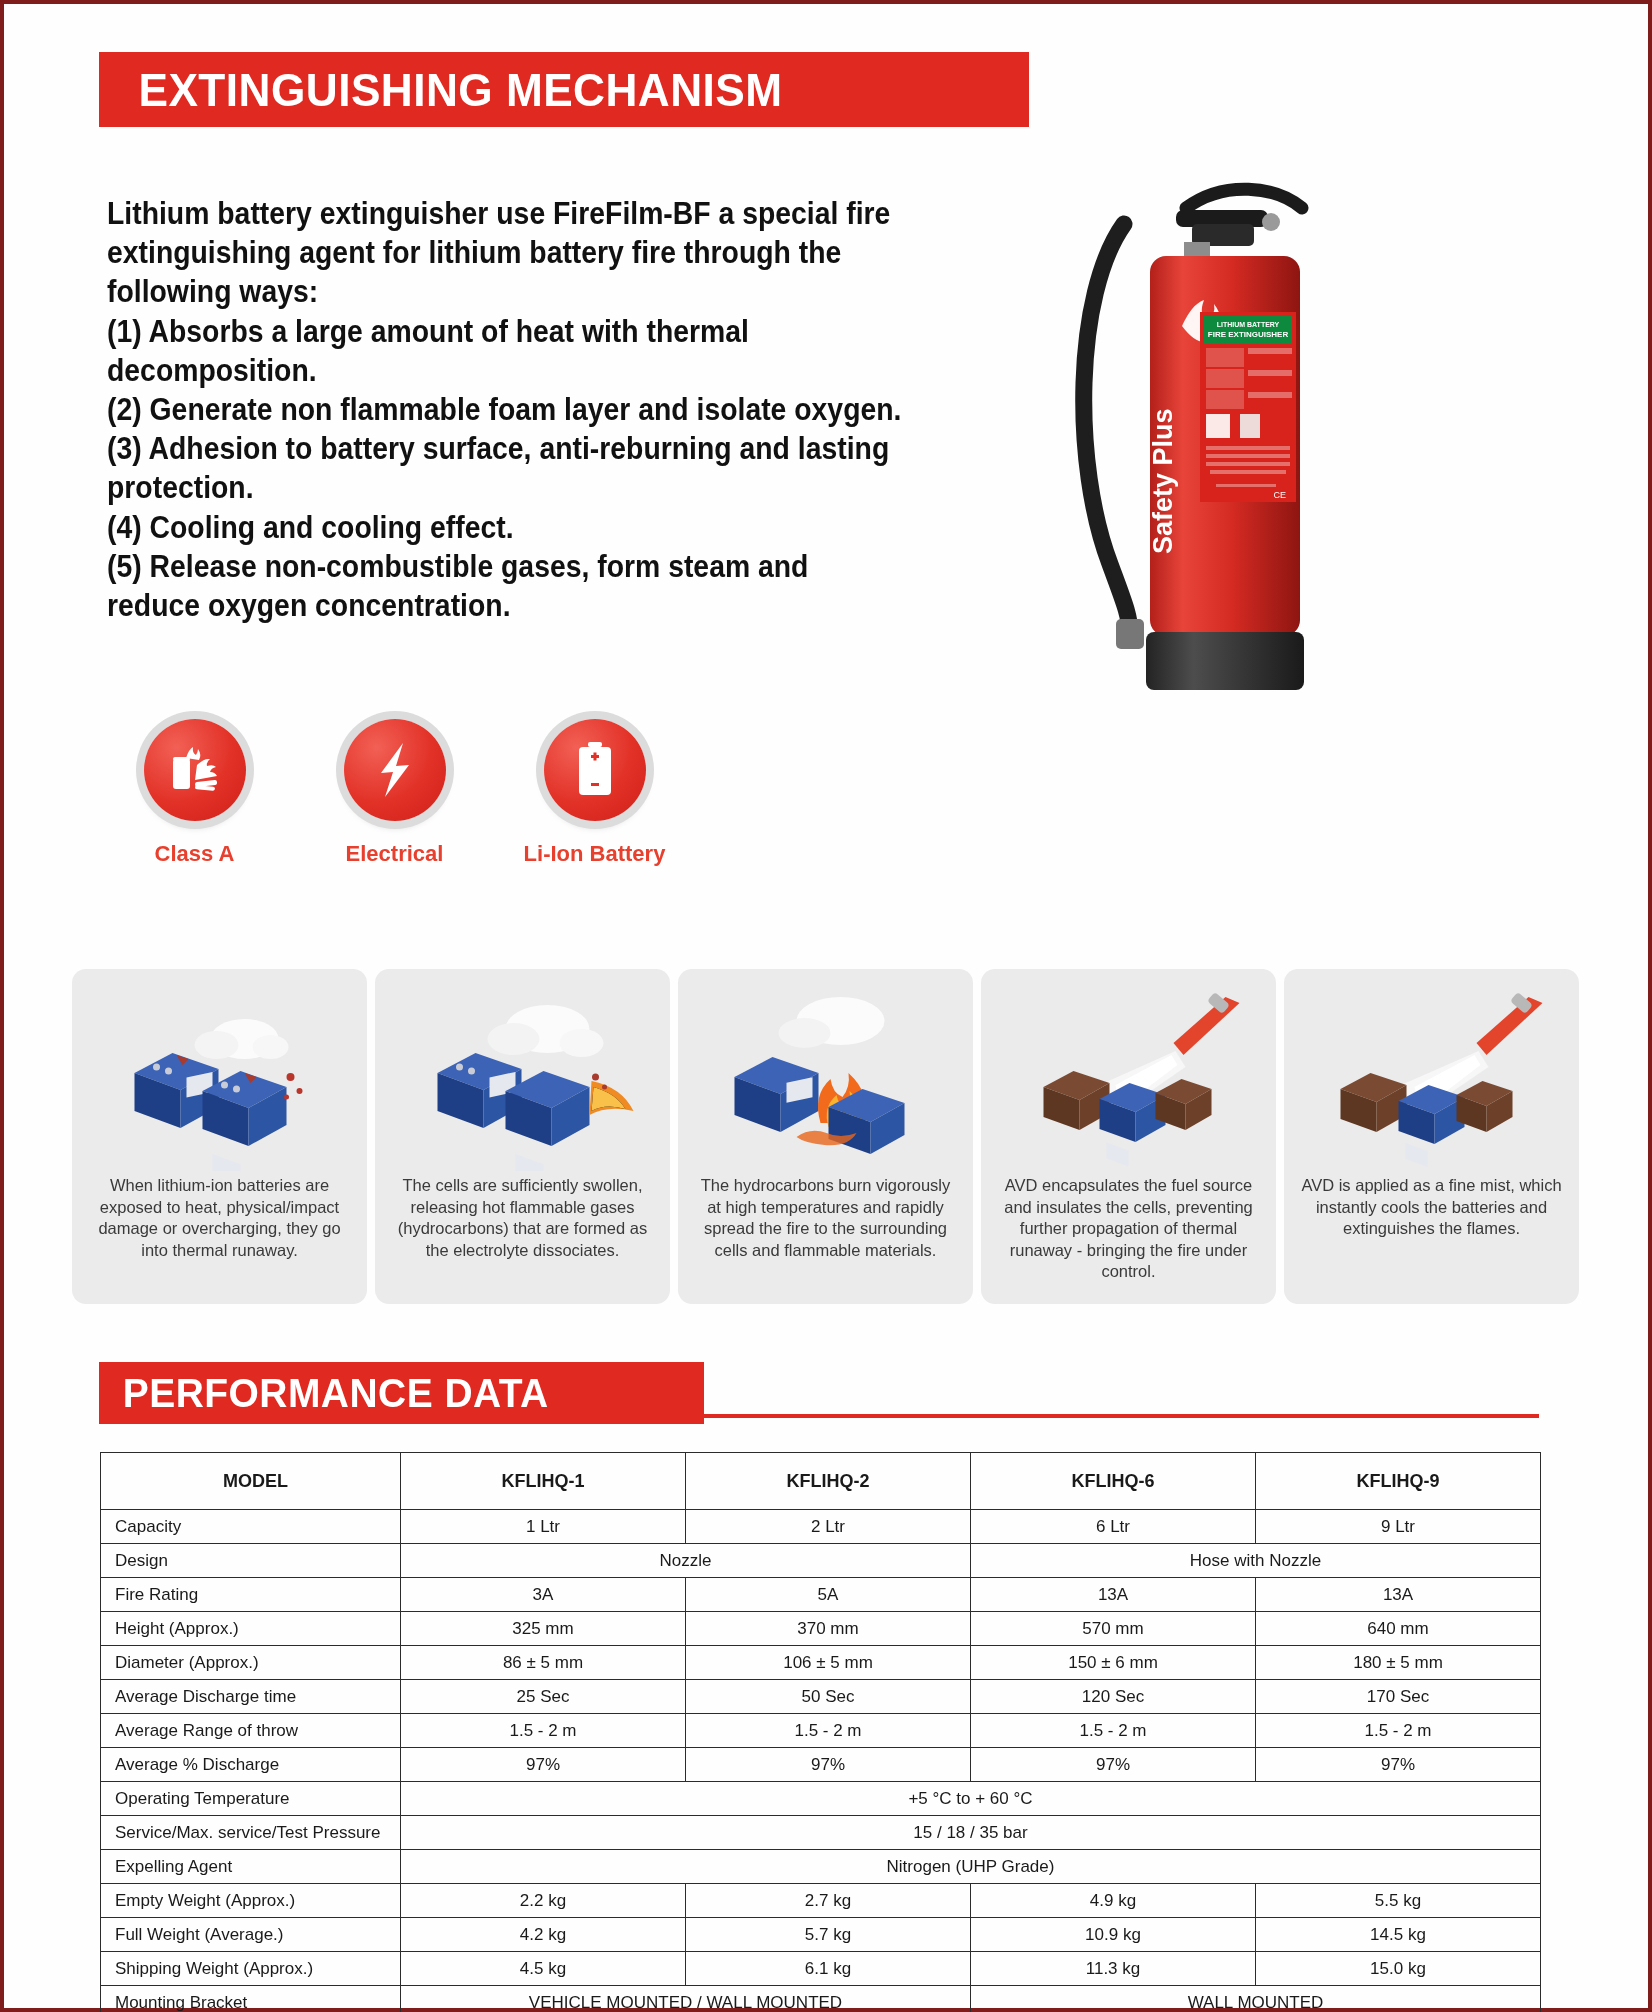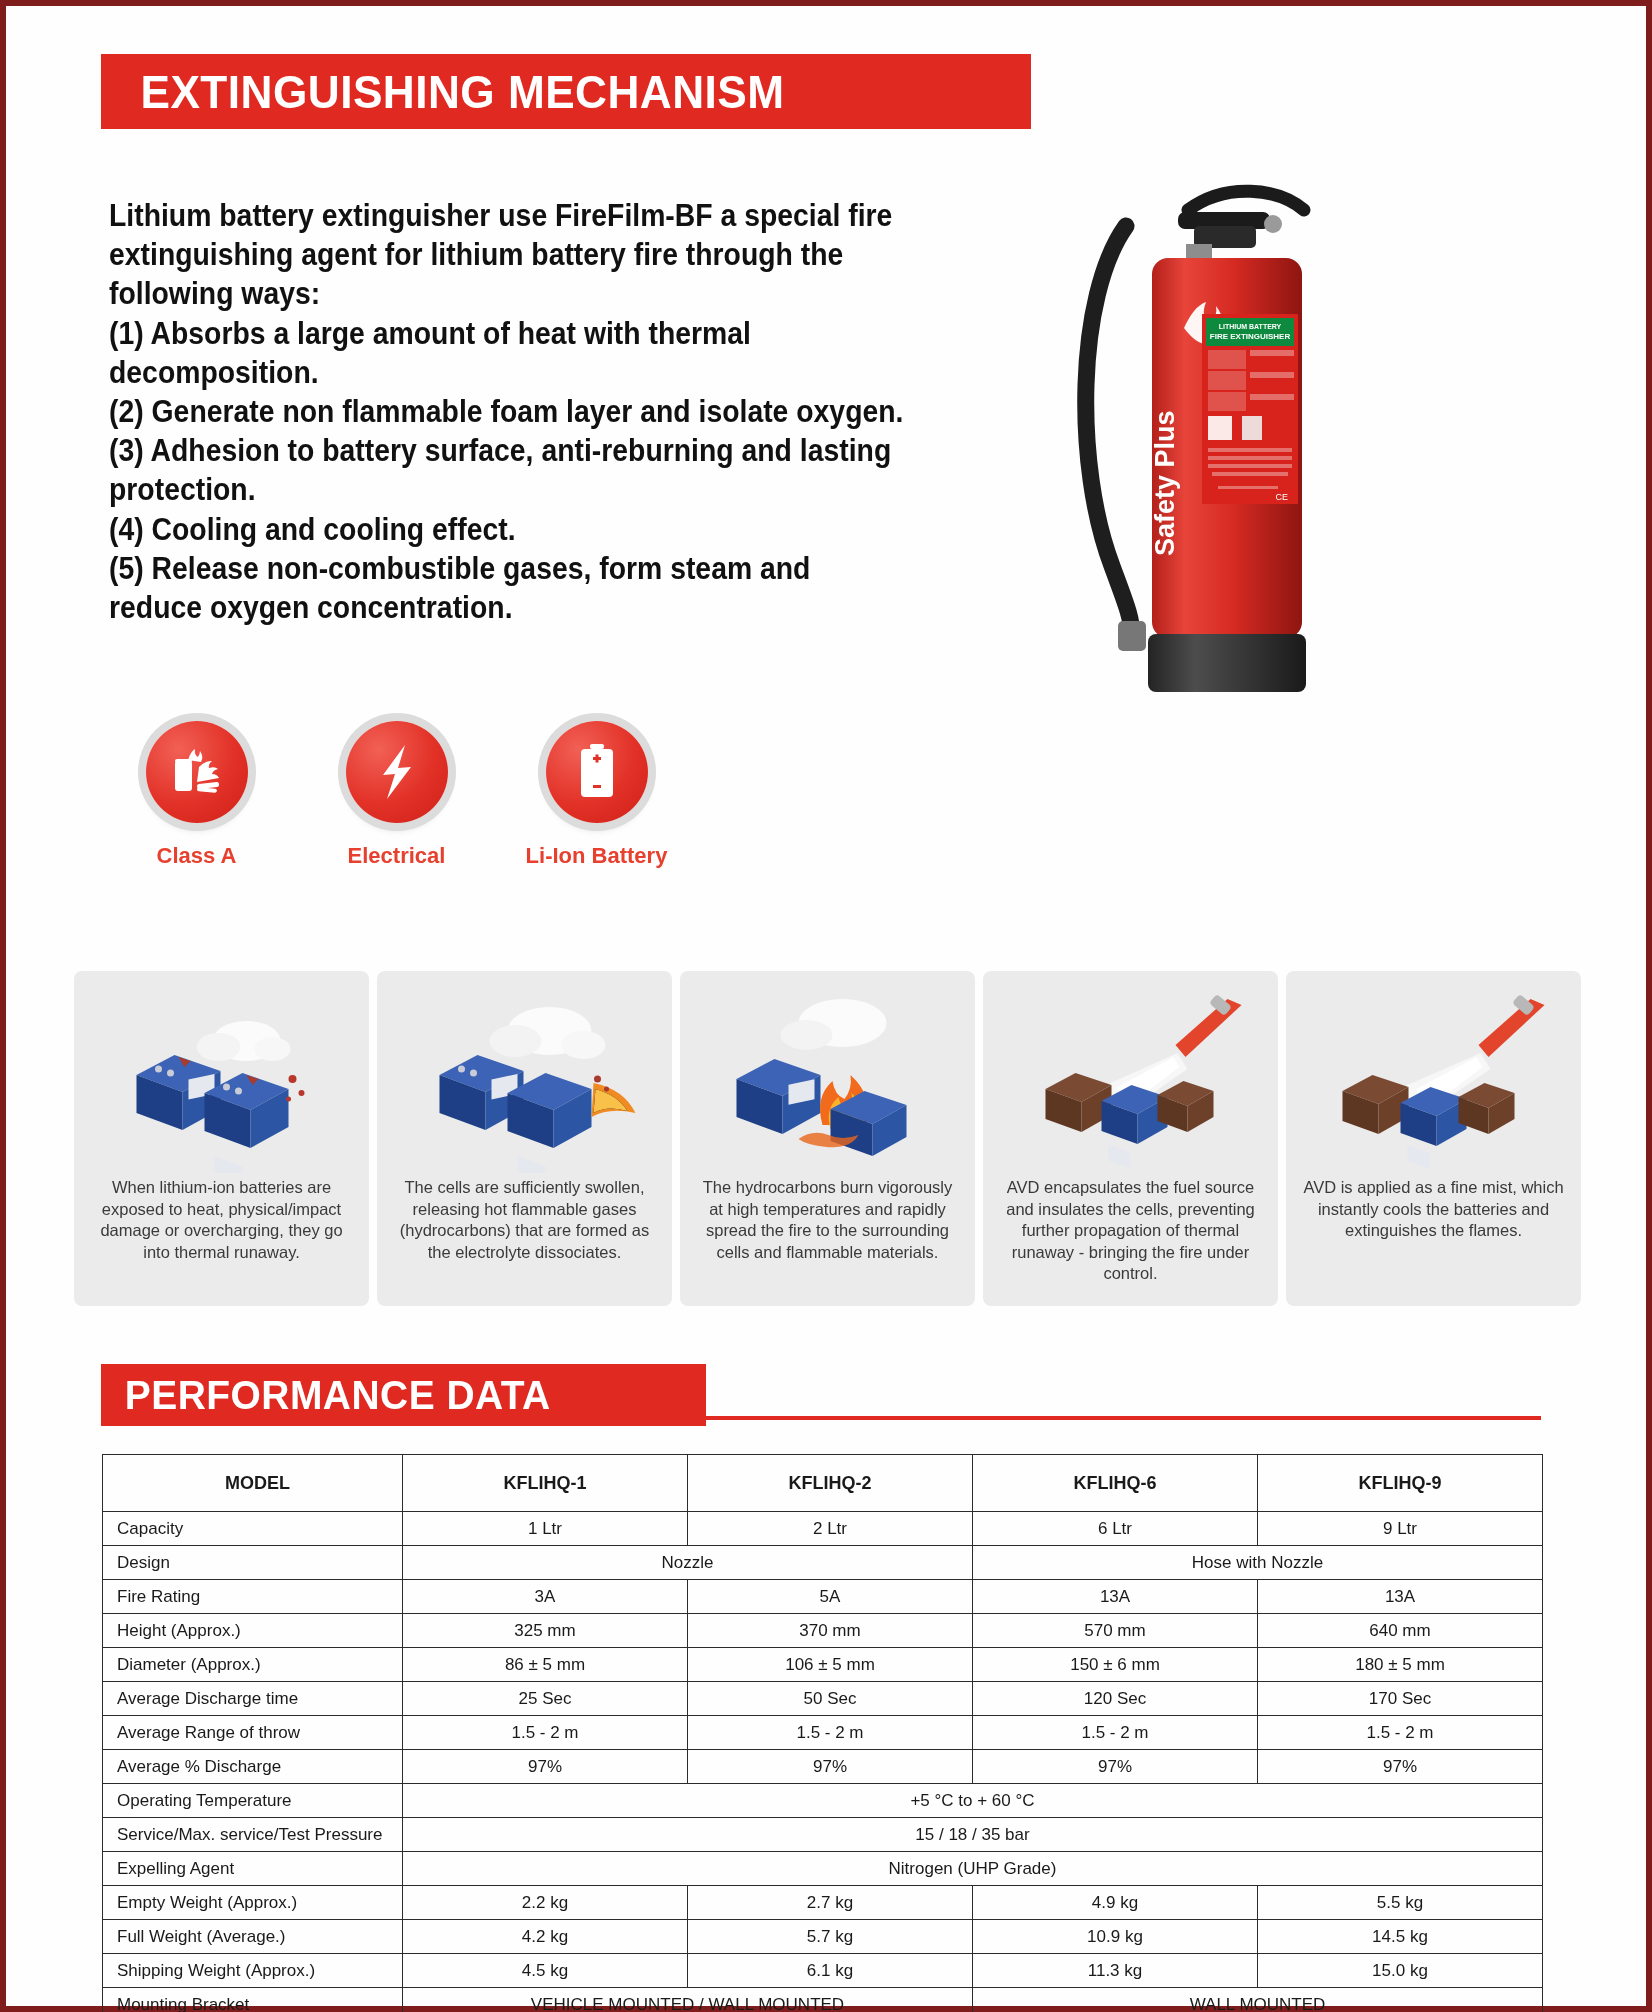--- a/index.html
+++ b/index.html
@@ -6,21 +6,21 @@
   body{
     width:1652px;height:2012px;
     background:#ffffff;
     font-family:"Liberation Sans", sans-serif;
     position:relative;
     overflow:hidden;
   }
   .page{
     position:absolute;inset:0;
     background:#fefefe;
-    border:6px solid #7f1d1d;
+    border:4px solid #7f1d1d;
     box-sizing:border-box;
   }
 
   
   .banner{
     position:absolute;
     background:#e02a21;
     display:flex;align-items:center;
   }
   .banner-text{
@@ -77,21 +77,21 @@
   
   #extinguisher{position:absolute;left:1060px;top:160px;width:300px;height:620px;}
 
   
   .panels{
     position:absolute;left:68px;top:965px;
     display:flex;gap:8px;
   }
   .panel{
     width:295px;height:335px;
-    background:#ebebeb;border-radius:8px;
+    background:#ebebeb;border-radius:14px;
     display:flex;flex-direction:column;align-items:center;
     box-sizing:border-box;padding-top:12px;
   }
   .panel-art{width:100%;height:190px;}
   .panel-caption{
     font-size:16.5px;line-height:21.5px;
     color:#3a3a3a;text-align:center;
     padding:0 16px;margin-top:4px;
   }
 

